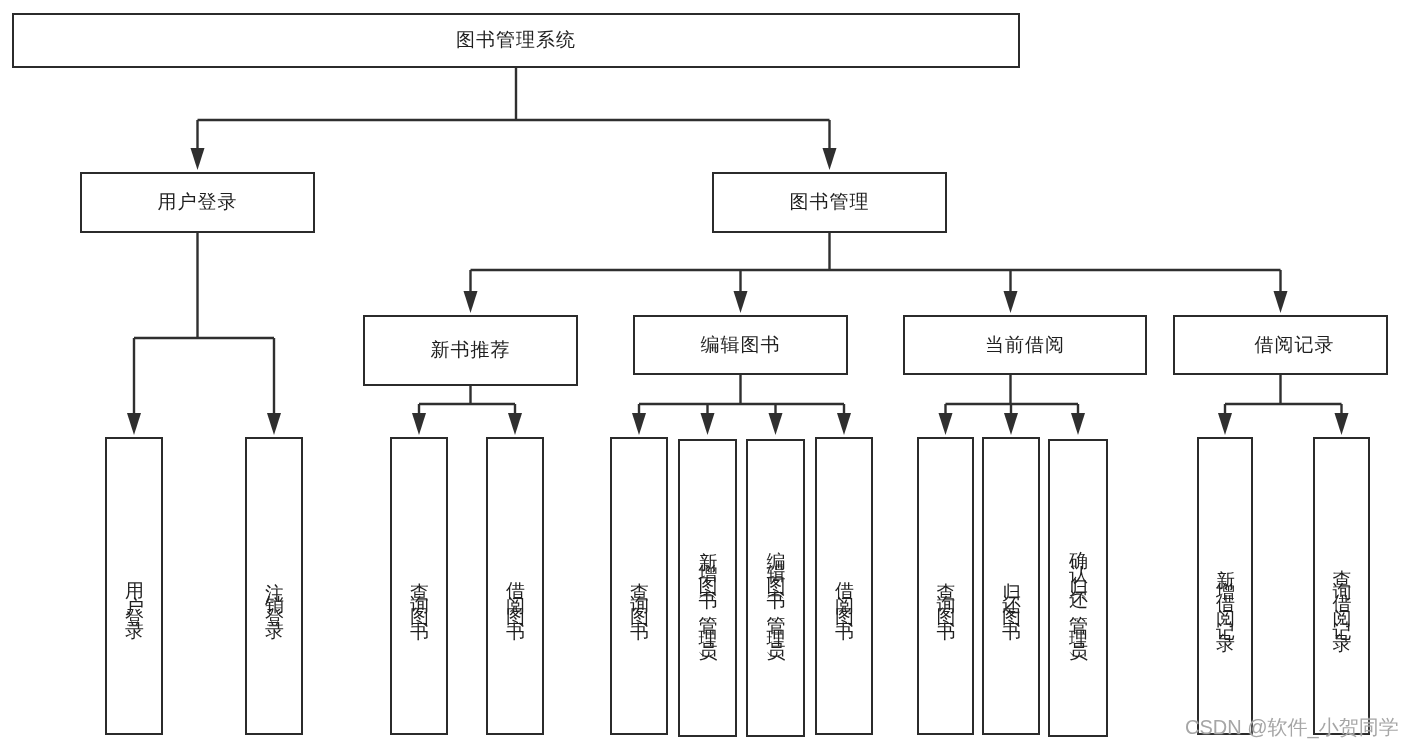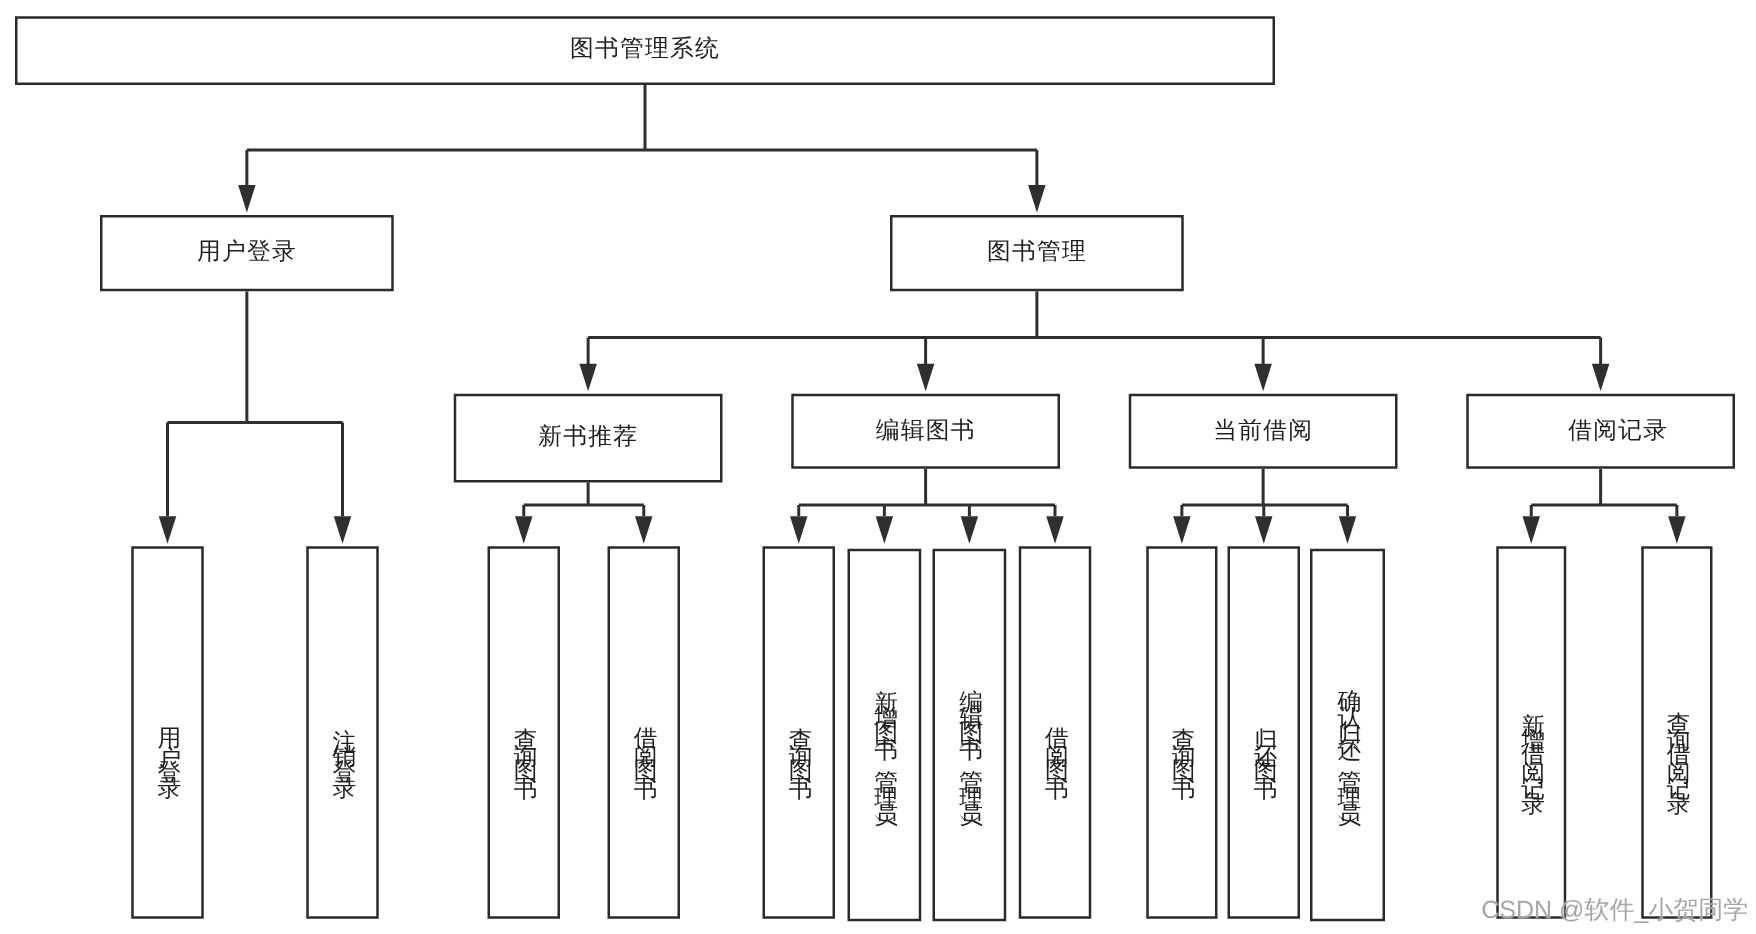--- a/index.html
+++ b/index.html
@@ -34,21 +34,21 @@
     text-orientation:mixed;
     letter-spacing:13px;
     padding-top:13px; 
   }
   
   .n-root {left:12px;  top:13px;  width:1008px;height:55px;}
   .n-l2a  {left:80px;  top:172px; width:235px; height:61px;}
   .n-l2b  {left:712px; top:172px; width:235px; height:61px;}
   .n-l3a  {left:363px; top:315px; width:215px; height:71px;}
   .n-l3b  {left:633px; top:315px; width:215px; height:60px;}
-  .n-l3c  {left:903px; top:315px; width:215px; height:60px;}
+  .n-l3c  {left:903px; top:315px; width:244px; height:60px;}
   .n-l3d  {left:1173px;top:315px; width:215px; height:60px;padding-left:28px;}
   .g1a{left:105px;top:437px;width:58px;height:298px;}
   .g1b{left:245px;top:437px;width:58px;height:298px;}
   .g2a{left:390px;top:437px;width:58px;height:298px;}
   .g2b{left:486px;top:437px;width:58px;height:298px;}
   .g3a{left:610px;top:437px;width:58px;height:298px;}
   .g3b{left:678px;top:439px;width:59px;height:298px;}
   .g3c{left:746px;top:439px;width:59px;height:298px;}
   .g3d{left:815px;top:437px;width:58px;height:298px;}
   .g4a{left:917px;top:437px;width:57px;height:298px;}

